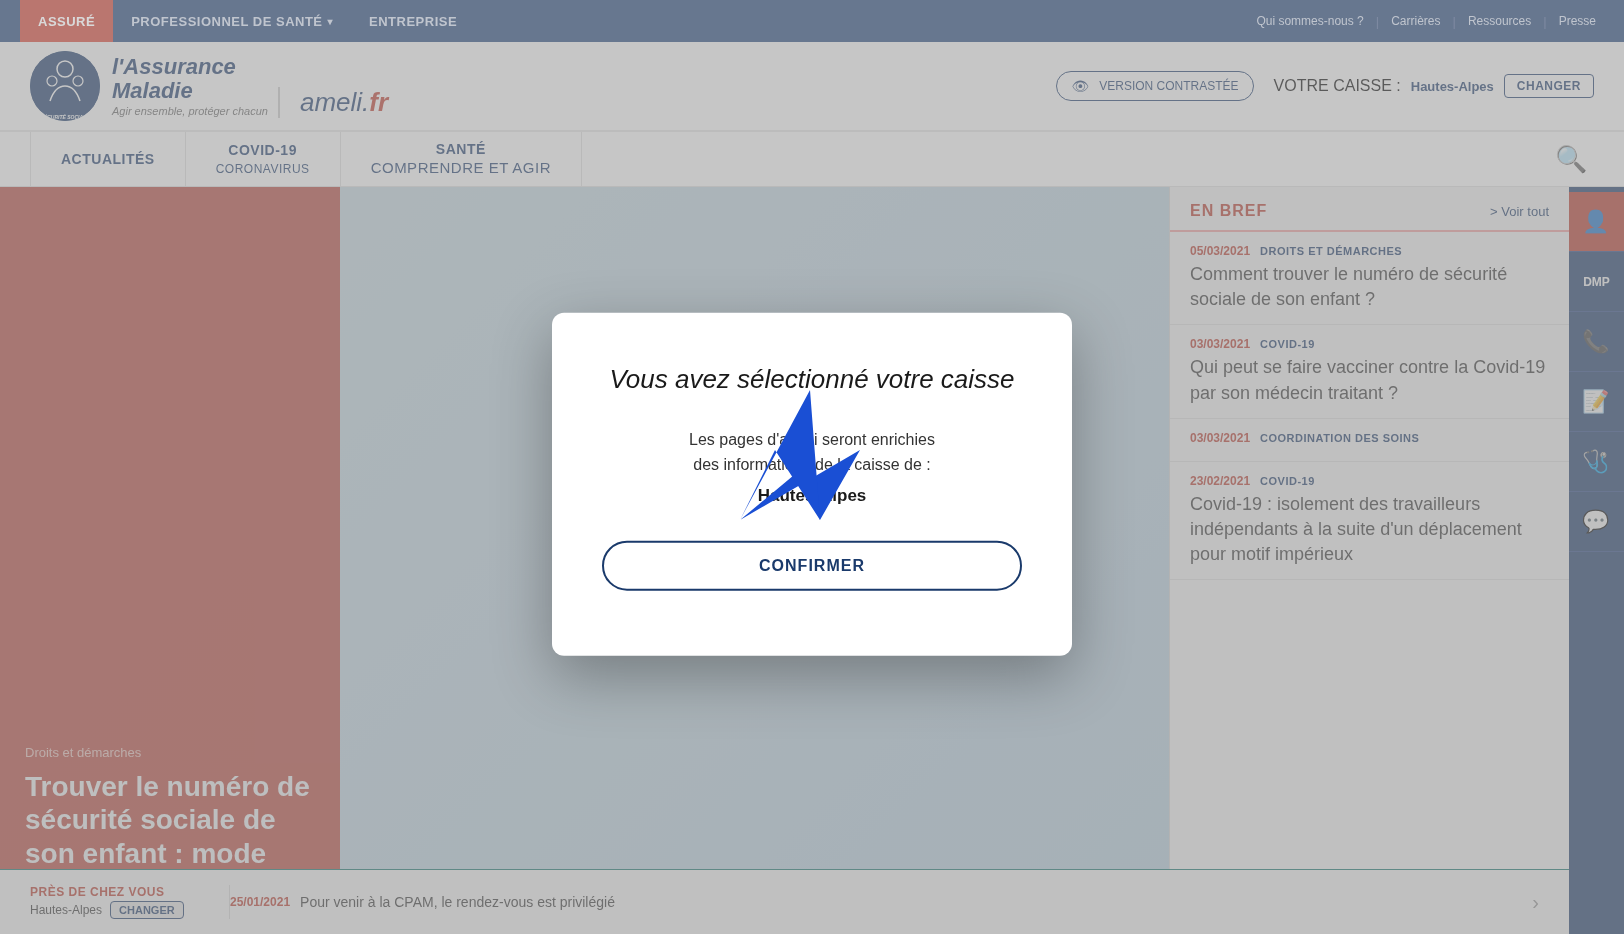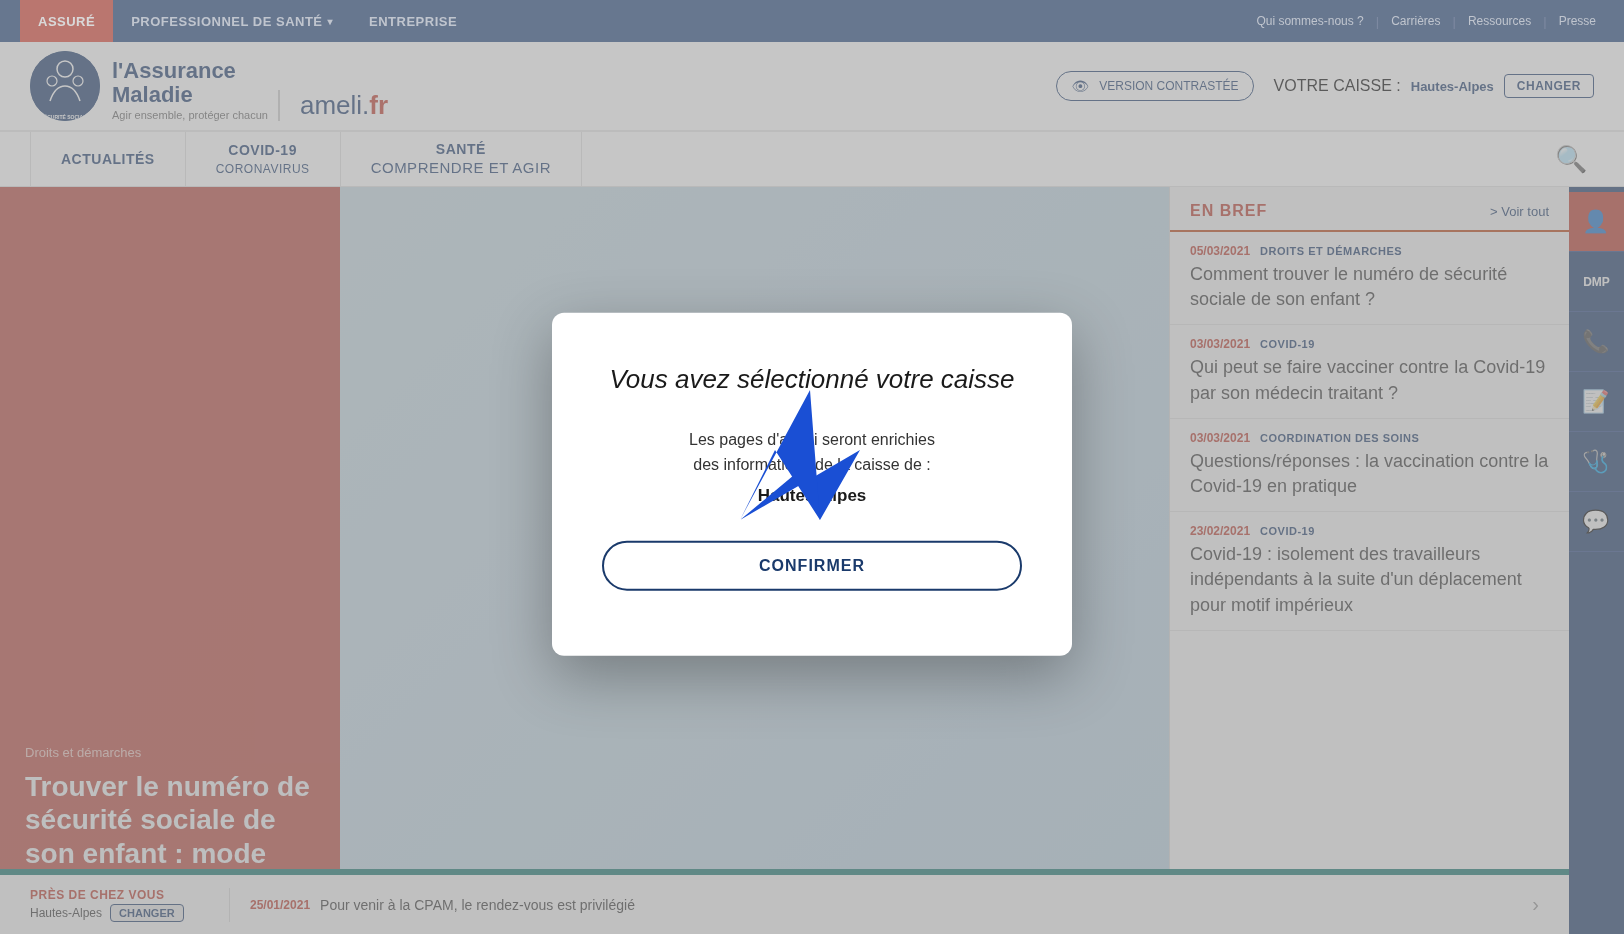--- a/index.html
+++ b/index.html
@@ -223,21 +223,21 @@
       position: absolute;
       right: 55px;
       top: 0;
       bottom: 0;
     }
     .en-bref-header {
       display: flex;
       justify-content: space-between;
       align-items: center;
       padding: 15px 20px 10px;
-      border-bottom: 2px solid #c2410c;
+      border-bottom: 2px solid #fca5a5;
       text-align: center;
     }
     .en-bref-title { color: #c0392b; font-size: 16px; font-weight: 700; letter-spacing: 1px; }
     .voir-tout { color: #1a3a6b; font-size: 13px; cursor: pointer; }
     .news-item {
       padding: 12px 20px;
       border-bottom: 1px solid #e8e8e8;
     }
     .news-meta { display: flex; gap: 10px; align-items: center; margin-bottom: 4px; }
     .news-date { color: #c0392b; font-size: 12px; font-weight: 600; }
@@ -245,25 +245,24 @@
     .news-title { color: #333; font-size: 18px; line-height: 1.4; }
 
     
     .bottom-bar {
       position: absolute;
       bottom: 0;
       left: 0;
       right: 55px;
       height: 65px;
       background: white;
-      border-top: 6px solid #0f766e;
+      border-top: 1px solid #0f766e;
       display: flex;
       align-items: center;
       padding: 0 30px;
-      gap: 20px;
     }
     .pres-de-chez {
       display: flex;
       flex-direction: column;
       gap: 2px;
       min-width: 200px;
       border-right: 1px solid #e0e0e0;
       padding-right: 20px;
     }
     .pres-label { color: #c0392b; font-size: 12px; font-weight: 700; letter-spacing: 0.5px; text-transform: uppercase; }
@@ -348,21 +347,21 @@
     .not-my-caisse::before { content: '> '; }
 
     
     .blue-arrow {
       position: absolute;
       z-index: 25;
       top: 390px;
       left: 740px;
     }
 
-    .header-logo { display: flex; align-items: flex-end; }
+    .header-logo { display: flex; align-items: center; font-style: italic; }
     .logo-circle {
       width: 70px; height: 70px;
       border-radius: 50%;
       background: #1a3a6b;
       display: flex; align-items: center; justify-content: center;
       margin-right: 12px;
       overflow: hidden;
       position: relative;
     }
 
@@ -498,21 +497,20 @@
         <span class="news-date">03/03/2021</span>
         <span class="news-category">COVID-19</span>
       </div>
       <div class="news-title">Qui peut se faire vacciner contre la Covid-19 par son médecin traitant ?</div>
     </div>
     <div class="news-item">
       <div class="news-meta">
         <span class="news-date">03/03/2021</span>
         <span class="news-category">COORDINATION DES SOINS</span>
       </div>
-      <div class="news-title">Questions/réponses : la vaccination contre la Covid-19 en pratique</div>
     </div>
     <div class="news-item">
       <div class="news-meta">
         <span class="news-date">23/02/2021</span>
         <span class="news-category">COVID-19</span>
       </div>
       <div class="news-title">Covid-19 : isolement des travailleurs indépendants à la suite d'un déplacement pour motif impérieux</div>
     </div>
   </div>
 

